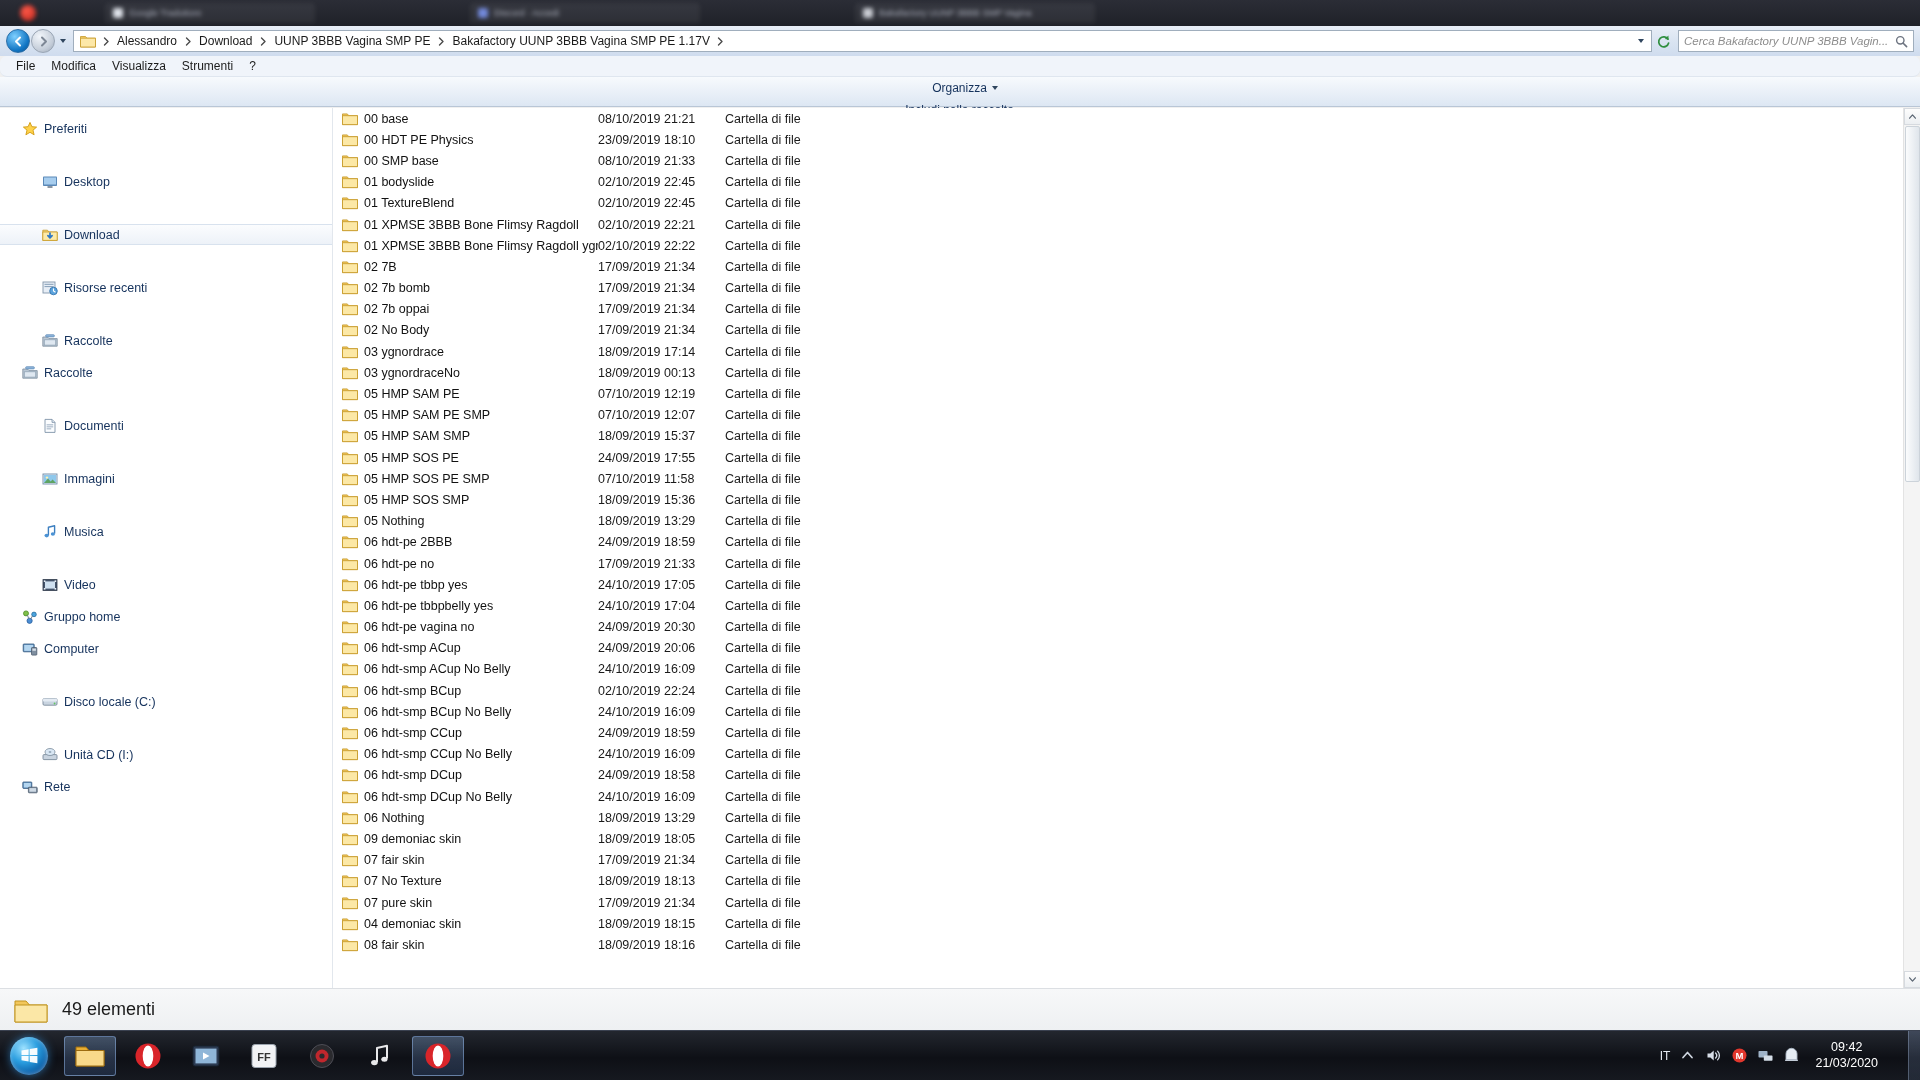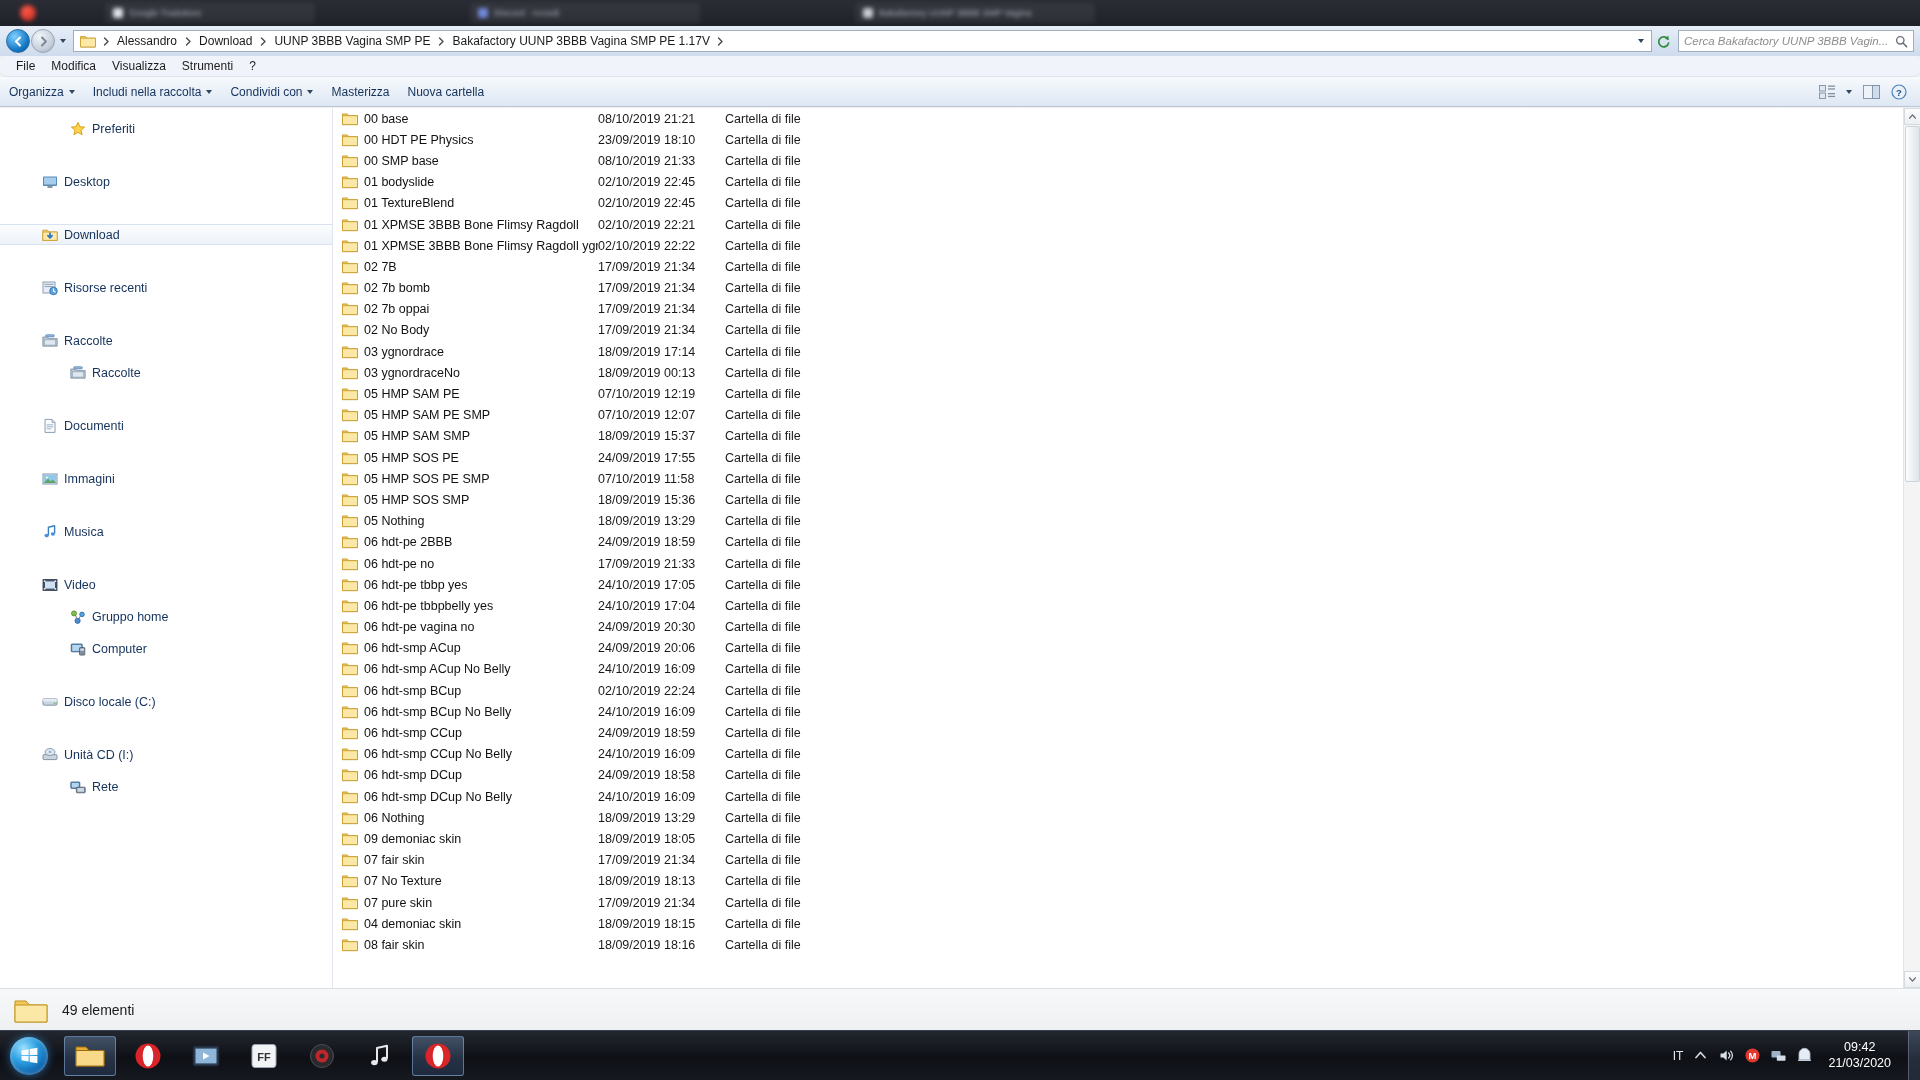--- a/index.html
+++ b/index.html
@@ -95,21 +95,21 @@
     border-bottom: 1px solid #dfe6ef;
     border-radius: 7px;
   }
   .menuitem { font-size: 12px; color: #1c1c1c; padding: 2px 8px; white-space: nowrap; }
 
   
   .cmdbar {
     height: 30px;
     background: linear-gradient(180deg,#f7fafd 0%, #eaf0f8 50%, #dde7f3 100%);
     border-bottom: 1px solid #b9c6d6;
-    display: flex; align-items: center; 
+    display: flex; align-items: center; padding-left: 10px; flex-direction: column;
   }
   .cmdbtn {
     font-size: 12px; color: #15325c; padding: 4px 9px; white-space: nowrap;
     display: flex; align-items: center; gap: 5px;
   }
   .cmdbar .grow { flex: 1 1 auto; }
   .cmd-right { display: flex; align-items: center; padding-right: 8px; gap: 2px; }
   .iconbtn {
     width: 26px; height: 22px; display: flex; align-items: center; justify-content: center;
   }
@@ -128,21 +128,21 @@
     background: #fff;
     border-right: 1px solid #e2e7ed;
     padding-top: 10px;
     overflow: hidden;
     position: relative;
   }
   .nav-item {
     height: 21px; display: flex; align-items: center; gap: 6px;
     font-size: 12.5px; color: #15325c; white-space: nowrap;
   }
-  .nav-item.root { padding-left: 22px; font-weight: 400; margin-left: 48px; }
+  .nav-item.root { padding-left: 22px; font-weight: 400; }
   .nav-item.child { padding-left: 42px; margin-top: 32px; }
   .nav-item.selected {
     background: linear-gradient(180deg,#fbfcfe 0%, #edf2f8 100%);
     border-top: 1px solid #d8e2ee; border-bottom: 1px solid #d8e2ee;
   }
   .nav-gap { height: 11px; }
   .nav-ico { width: 16px; height: 16px; flex: none; display: block; }
 
   
   .filepane {
@@ -205,21 +205,21 @@
   }
 
   
   .statusbar {
     position: absolute; left: 0; right: 0; bottom: 0; height: 42px;
     background: linear-gradient(180deg,#f7f8f9 0%, #eef0f2 100%);
     border-top: 1px solid #dcdfe3;
     display: flex; align-items: center; padding-left: 14px; gap: 14px;
   }
   .status-folder { width: 34px; height: 28px; flex: none; }
-  .status-text { font-size: 14px; color: #1a1a1a; }
+  .status-text { font-size: 18px; color: #1a1a1a; }
 
   
   .taskbar {
     position: absolute; left: 0; bottom: 0; width: 1920px; height: 50px;
     background: linear-gradient(180deg, rgba(36,40,48,0.97) 0%, rgba(14,16,22,0.99) 55%, rgba(22,25,32,0.99) 100%);
     display: flex; align-items: center;
     border-top: 1px solid #3a4150;
   }
   .startorb {
     width: 50px; height: 44px; margin-left: 4px; flex: none;
@@ -235,21 +235,21 @@
   .tb-btn {
     width: 52px; height: 40px; border-radius: 3px;
     display: flex; align-items: center; justify-content: center;
     border: 1px solid transparent;
   }
   .tb-btn.active {
     background: linear-gradient(180deg, rgba(150,190,240,0.30), rgba(70,110,180,0.22));
     border: 1px solid rgba(160,200,255,0.45);
   }
   .tray {
-    margin-left: auto; display: flex; align-items: center; gap: 9px; padding-right: 7px;
+    margin-left: auto; display: flex; align-items: center; gap: 9px; padding-right: 20px;
   }
   .tray-lang { font-size: 12px; color: #e6eaf2; }
   .tray-ico { width: 17px; height: 17px; display: block; }
   .clock {
     text-align: center; color: #fff; line-height: 1.22; padding: 0 10px 0 6px;
     min-width: 76px;
   }
   .clock .t { font-size: 12.5px; }
   .clock .d { font-size: 12.5px; }
   .showdesk {

